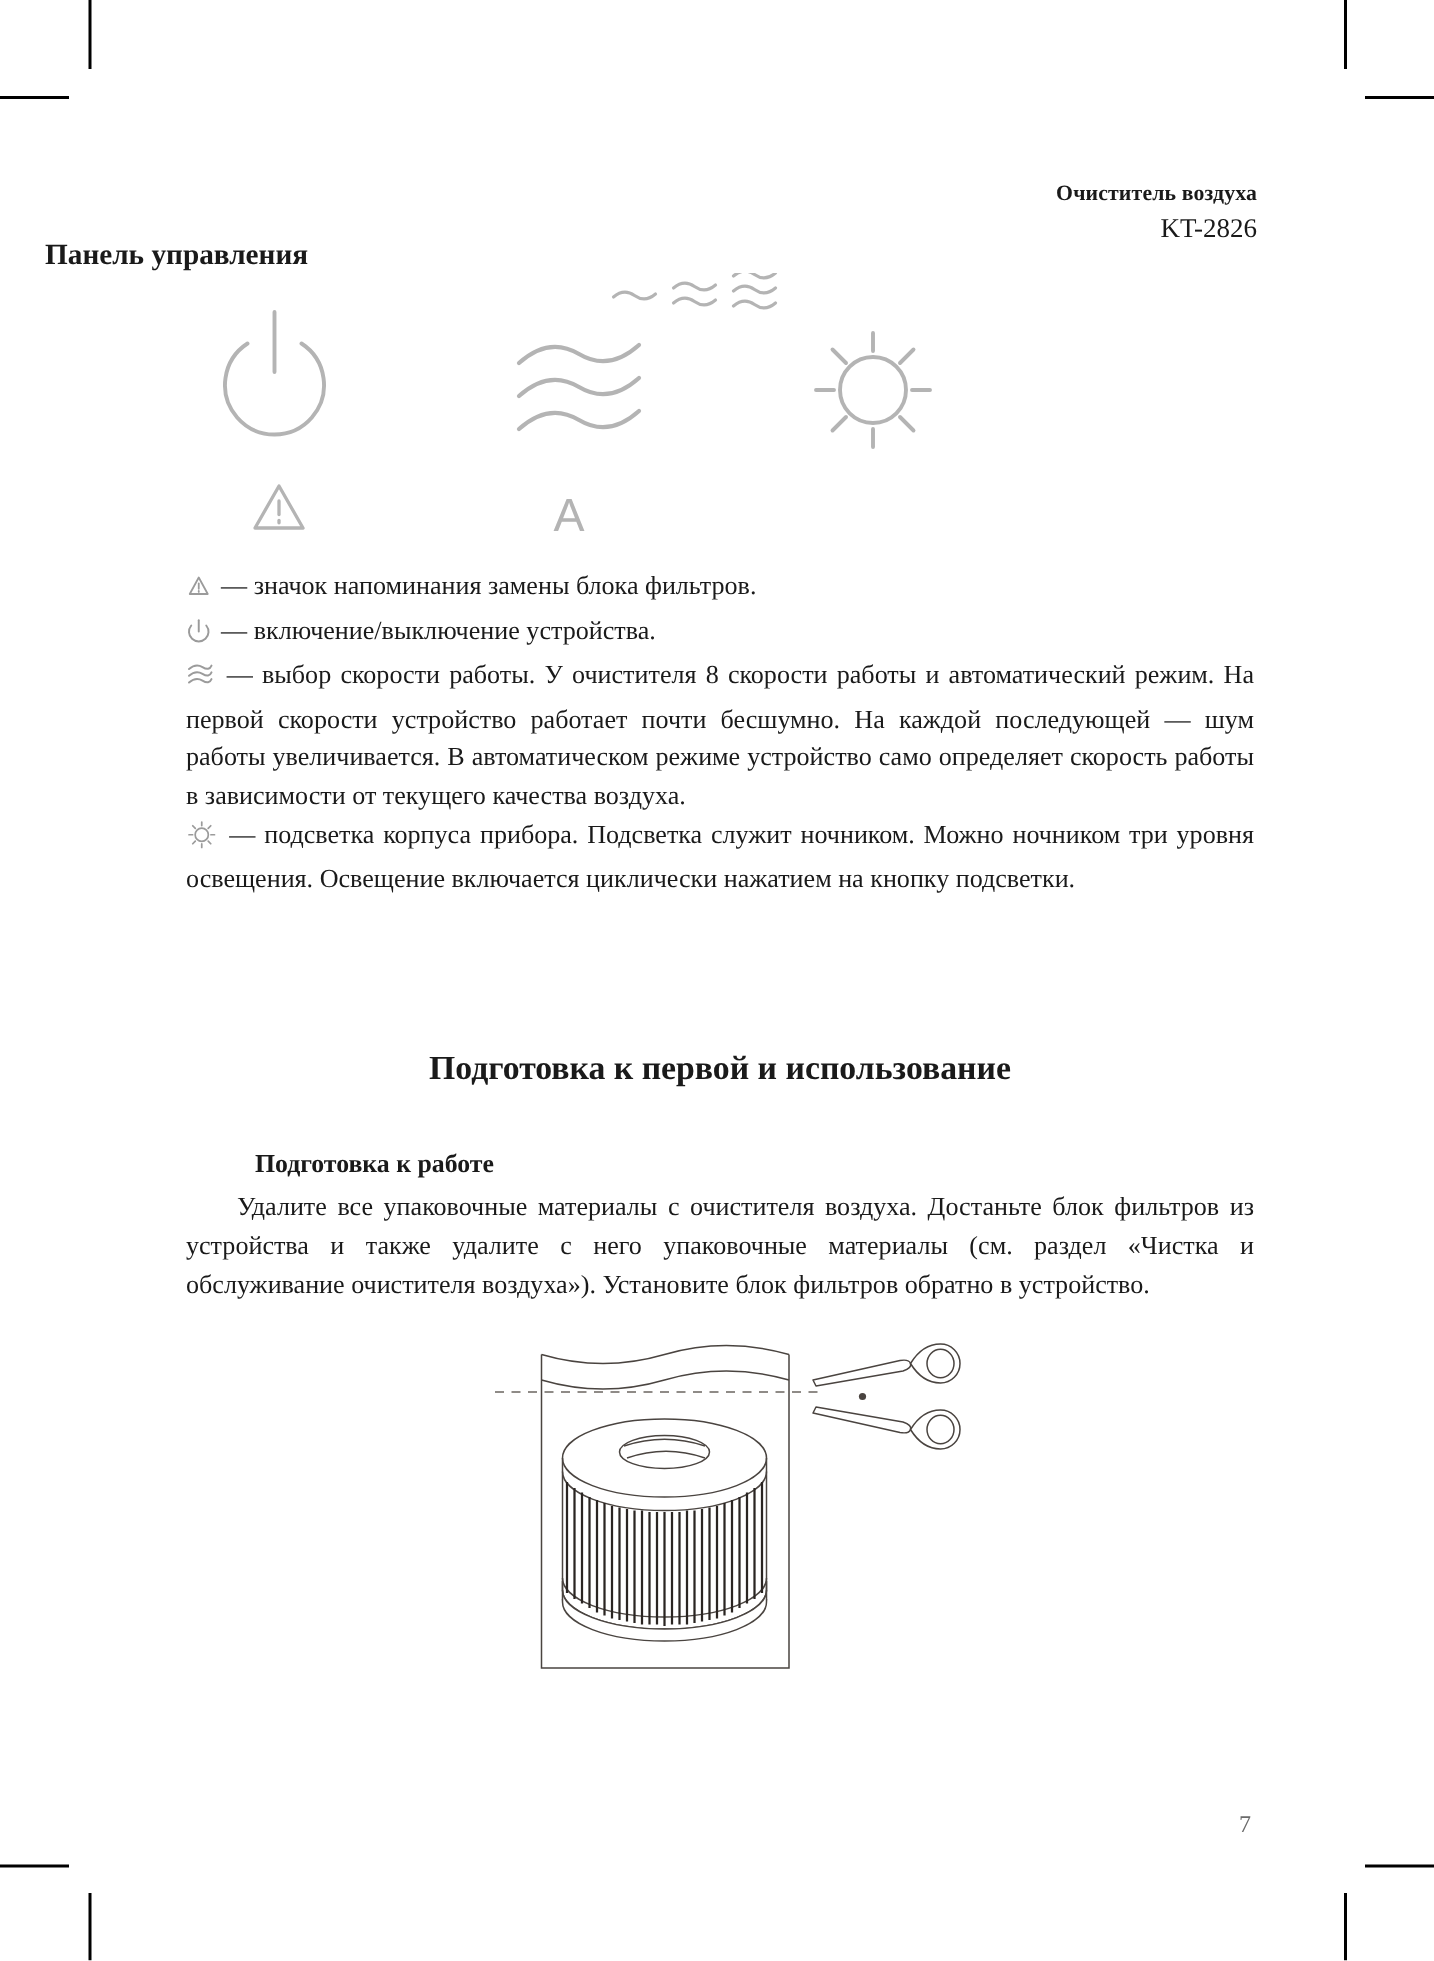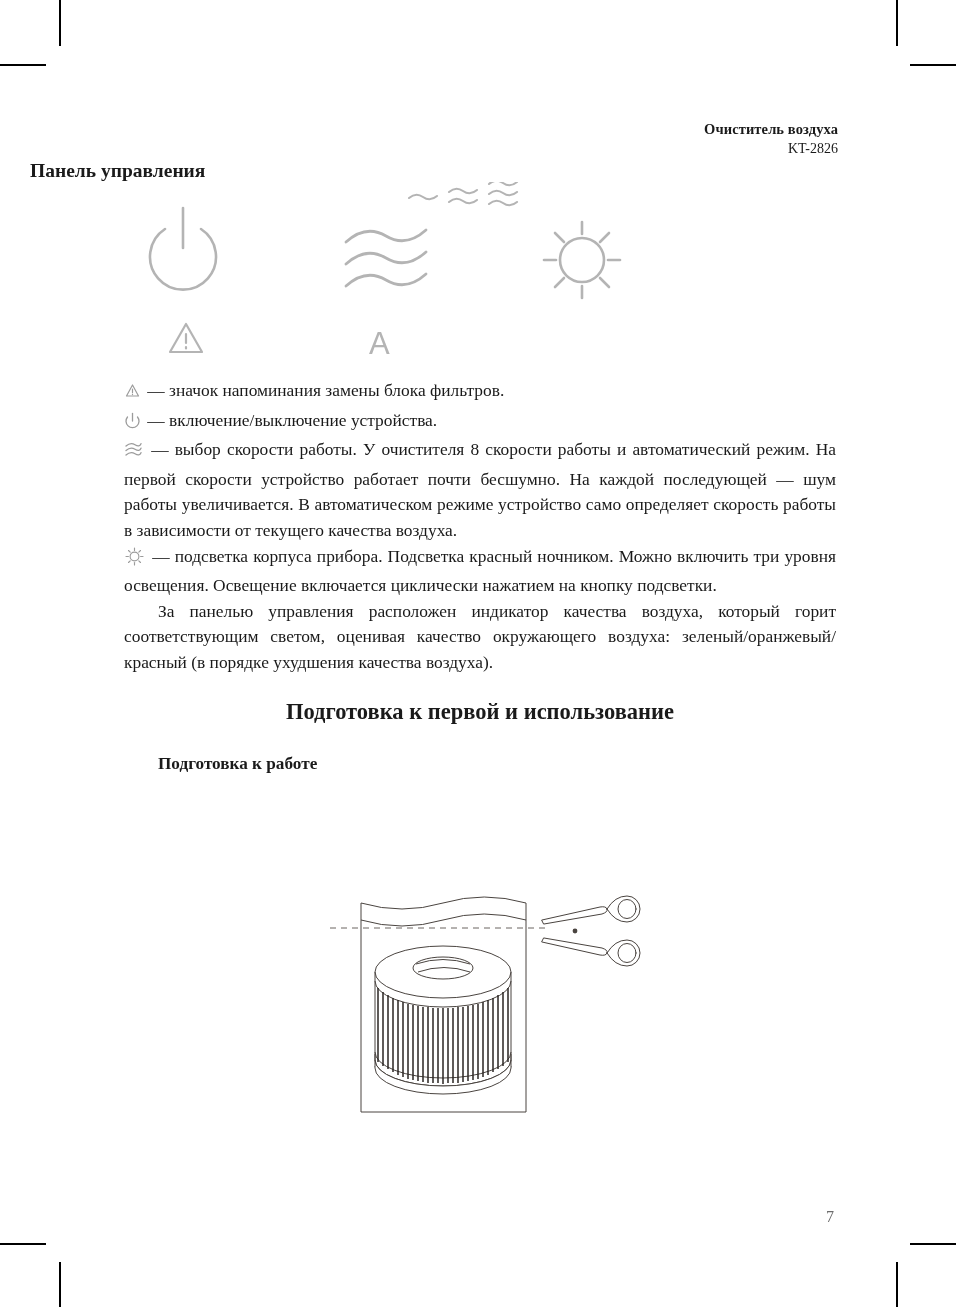--- a/index.html
+++ b/index.html
@@ -44,21 +44,21 @@
     text-align: right;
     line-height: 1.35;
   }
   .running-head .model-name {
     font-weight: bold;
     font-size: 14.5px;
     letter-spacing: .1px;
     display: block;
   }
   .running-head .model-code {
-    font-size: 14px;
+    font-size: 18px;
     display: block;
   }
 
   h2.section-title {
     font-size: 19.5px;
     font-weight: bold;
     margin: 0;
     padding: 0;
     position: absolute;
     left: 30px;
@@ -120,21 +120,21 @@
     font-weight: bold;
     margin: 0;
   }
 
   h3.sub-title {
     position: absolute;
     left: 154px;
     top: 750px;
     font-size: 17.2px;
     font-weight: bold;
-    margin: 4px;
+    margin: 16px;
   }
 
   .prep-para {
     position: absolute;
     left: 124px;
     top: 775px;
     width: 712px;
     font-size: 17.4px;
     line-height: 25.6px;
     text-align: justify;
@@ -281,30 +281,30 @@
             <line x1="10.5" y1="15.6" x2="10.5" y2="18"></line>
             <line x1="2" y1="9.5" x2="4.4" y2="9.5"></line>
             <line x1="16.6" y1="9.5" x2="19" y2="9.5"></line>
             <line x1="4.5" y1="3.5" x2="6.2" y2="5.2"></line>
             <line x1="14.8" y1="13.8" x2="16.5" y2="15.5"></line>
             <line x1="16.5" y1="3.5" x2="14.8" y2="5.2"></line>
             <line x1="6.2" y1="13.8" x2="4.5" y2="15.5"></line>
           </g>
         </svg>
       </span>
-      <span>— подсветка корпуса прибора. Подсветка красный ночником. Можно включить три уровня освещения. Освещение включается циклически нажатием на кнопку подсветки.</span>
+      <span>— подсветка корпуса прибора. Подсветка служит ночником. Можно ночником три уровня освещения. Освещение включается циклически нажатием на кнопку подсветки.</span>
     </div>
 
-    <p class="indent-para" style="margin:0;">За панелью управления расположен индикатор качества воздуха, который горит соответствующим светом, оценивая качество окружающего воздуха: зеленый/оранжевый/красный (в порядке ухудшения качества воздуха).</p>
   </div>
 
   <h1 class="chapter-title">Подготовка к первой и использование</h1>
 
   <h3 class="sub-title">Подготовка к работе</h3>
 
+  <p class="prep-para">Удалите все упаковочные материалы с очистителя воздуха. Достаньте блок фильтров из устройства и также удалите с него упаковочные материалы (см. раздел «Чистка и обслуживание очистителя воздуха»). Установите блок фильтров обратно в устройство.</p>
 
   <div class="illustration">
     <svg width="330" height="250" viewBox="0 0 330 250" xmlns="http://www.w3.org/2000/svg">
 
       <g fill="none" stroke="#4a4440" stroke-width="1">
         <path d="M31 23 L31 232 L196 232 L196 23"></path>
         <path d="M31 23 q41 12 82 0 q41 -12 83 0"></path>
         <path d="M31 40 q41 12 82 0 q41 -12 83 0"></path>
       </g>
 

